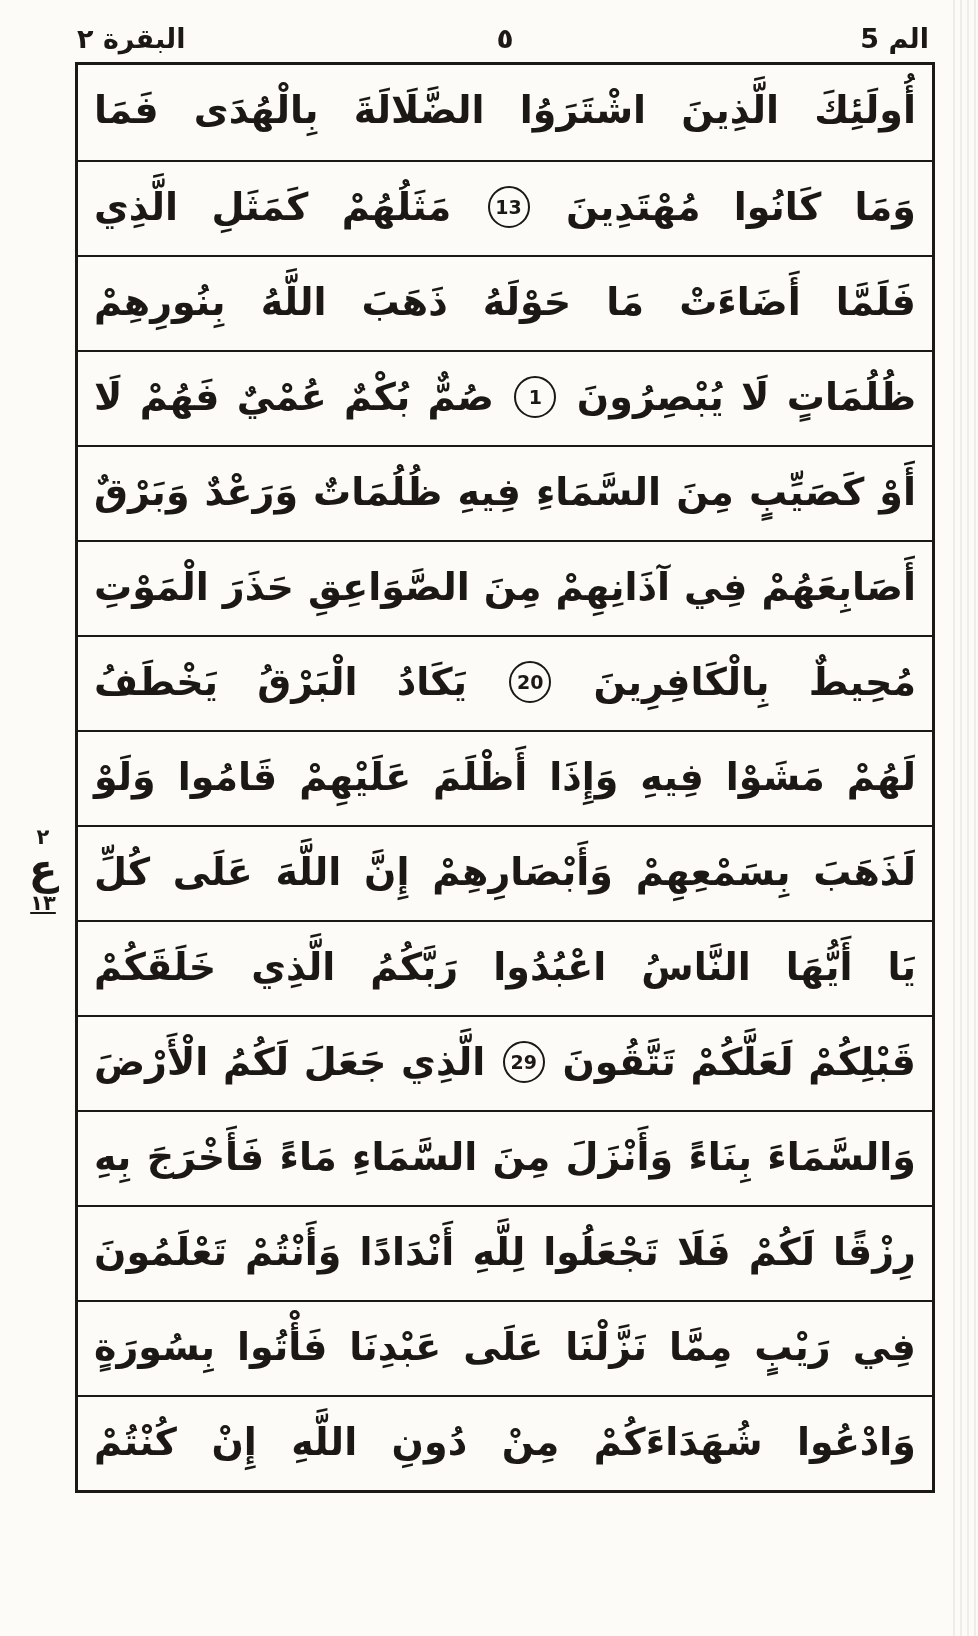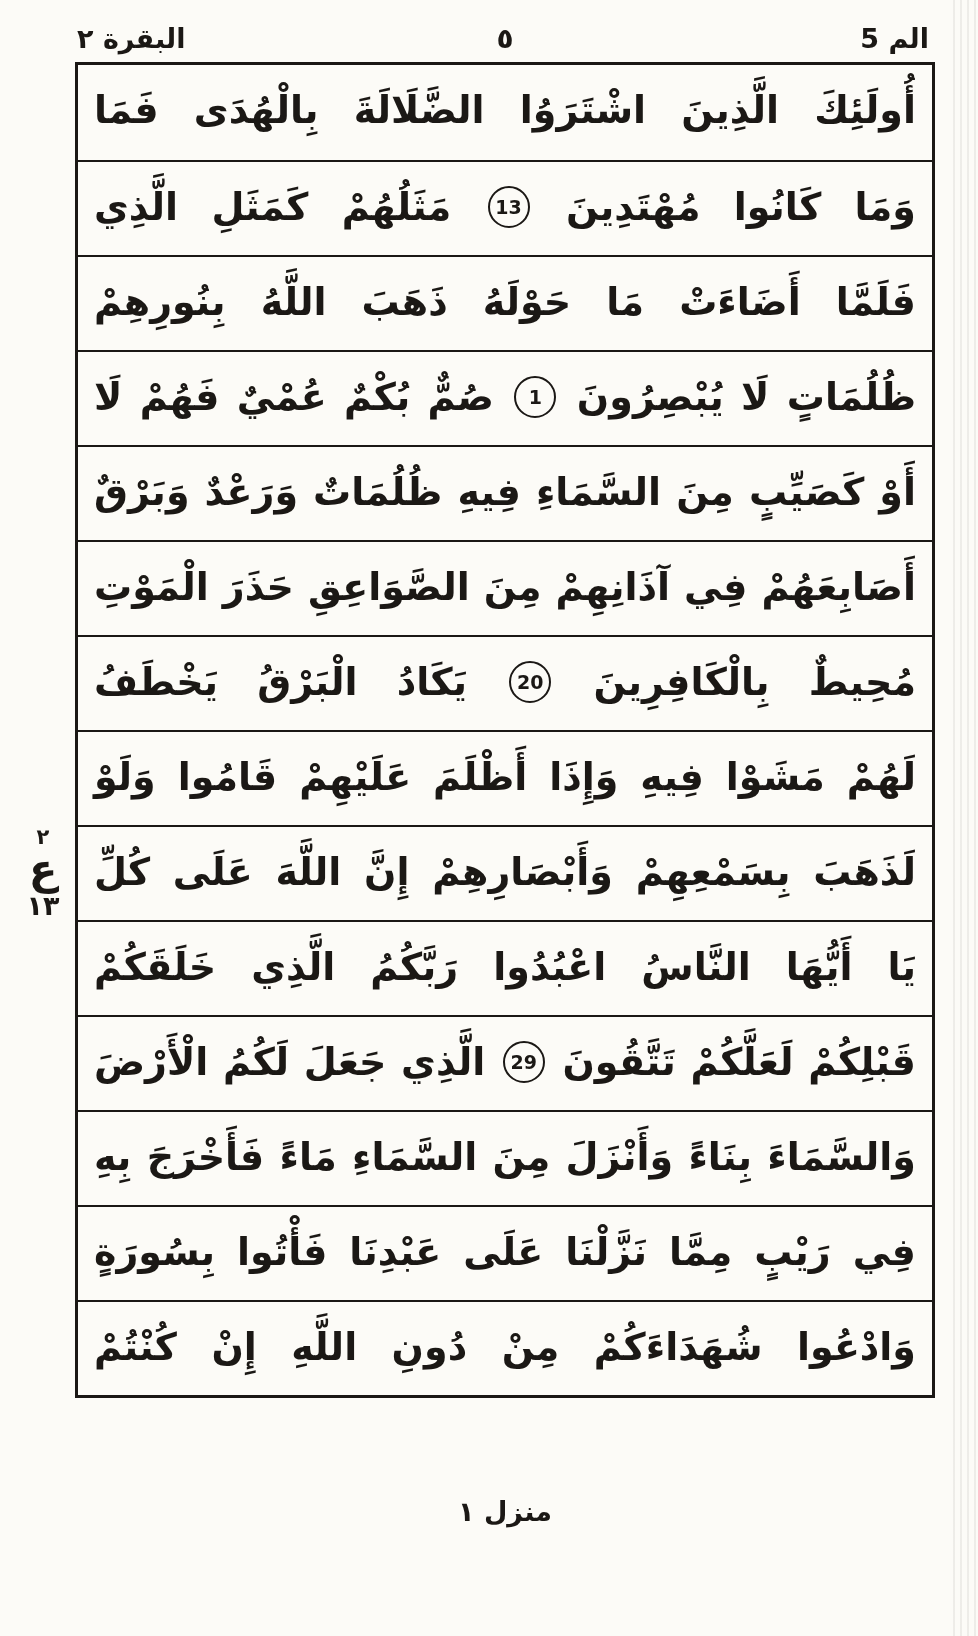--- a/index.html
+++ b/index.html
@@ -69,21 +69,21 @@
     position: relative; top: -3px;
     background: var(--paper);
   }
   .ruku-marker {
     position: absolute; left: 16px; top: 826px; width: 54px;
     display: flex; flex-direction: column; align-items: center;
     font-weight: bold; line-height: 1.05;
   }
   .ruku-top    { font-size: 21px; }
   .ruku-symbol { font-size: 42px; }
-  .ruku-bottom { font-size: 27px; }
+  .ruku-bottom { font-size: 21px; text-decoration: underline; }
   .footer {
     position: absolute; top: 1496px; left: 75px; width: 860px;
     text-align: center;
     font-size: 27px; font-weight: bold;
     direction: rtl;
   }
 </style>
 </head>
 <body>
 
@@ -104,28 +104,26 @@
         <div class="line"><span class="ayah-text">فَلَمَّا أَضَاءَتْ مَا حَوْلَهُ ذَهَبَ اللَّهُ بِنُورِهِمْ وَتَرَكَهُمْ فِي</span> </div>
         <div class="line"><span class="ayah-text">ظُلُمَاتٍ لَا يُبْصِرُونَ</span> <span class="ayah-marker">1</span> <span class="ayah-text">صُمٌّ بُكْمٌ عُمْيٌ فَهُمْ لَا يَرْجِعُونَ</span>  </div>
         <div class="line"><span class="ayah-text">أَوْ كَصَيِّبٍ مِنَ السَّمَاءِ فِيهِ ظُلُمَاتٌ وَرَعْدٌ وَبَرْقٌ يَجْعَلُونَ</span> </div>
         <div class="line"><span class="ayah-text">أَصَابِعَهُمْ فِي آذَانِهِمْ مِنَ الصَّوَاعِقِ حَذَرَ الْمَوْتِ وَاللَّهُ</span> </div>
         <div class="line"><span class="ayah-text">مُحِيطٌ بِالْكَافِرِينَ</span> <span class="ayah-marker">20</span> <span class="ayah-text">يَكَادُ الْبَرْقُ يَخْطَفُ أَبْصَارَهُمْ كُلَّمَا أَضَاءَ</span> </div>
         <div class="line"><span class="ayah-text">لَهُمْ مَشَوْا فِيهِ وَإِذَا أَظْلَمَ عَلَيْهِمْ قَامُوا وَلَوْ شَاءَ اللَّهُ</span> </div>
         <div class="line"><span class="ayah-text">لَذَهَبَ بِسَمْعِهِمْ وَأَبْصَارِهِمْ إِنَّ اللَّهَ عَلَى كُلِّ شَيْءٍ قَدِيرٌ</span>  </div>
         <div class="line"><span class="ayah-text">يَا أَيُّهَا النَّاسُ اعْبُدُوا رَبَّكُمُ الَّذِي خَلَقَكُمْ وَالَّذِينَ مِنْ</span> </div>
         <div class="line"><span class="ayah-text">قَبْلِكُمْ لَعَلَّكُمْ تَتَّقُونَ</span> <span class="ayah-marker">29</span> <span class="ayah-text">الَّذِي جَعَلَ لَكُمُ الْأَرْضَ فِرَاشًا</span> </div>
         <div class="line"><span class="ayah-text">وَالسَّمَاءَ بِنَاءً وَأَنْزَلَ مِنَ السَّمَاءِ مَاءً فَأَخْرَجَ بِهِ مِنَ الثَّمَرَاتِ</span> </div>
+        <div class="line"><span class="ayah-text">رِزْقًا لَكُمْ فَلَا تَجْعَلُوا لِلَّهِ أَنْدَادًا وَأَنْتُمْ تَعْلَمُونَ</span>   </div>
         <div class="line"><span class="ayah-text">فِي رَيْبٍ مِمَّا نَزَّلْنَا عَلَى عَبْدِنَا فَأْتُوا بِسُورَةٍ مِنْ مِثْلِهِ</span> </div>
         <div class="line"><span class="ayah-text">وَادْعُوا شُهَدَاءَكُمْ مِنْ دُونِ اللَّهِ إِنْ كُنْتُمْ صَادِقِينَ</span>  </div>
       </div>
   </div>
 
   <div class="ruku-marker">
     <span class="ruku-top">٢</span>
     <span class="ruku-symbol">ع</span>
     <span class="ruku-bottom">١٣</span>
   </div>
 
-  <div class="footer">
-    <span>منزل ١</span>
-  </div>
 
 </div>
 
 </body></html>

